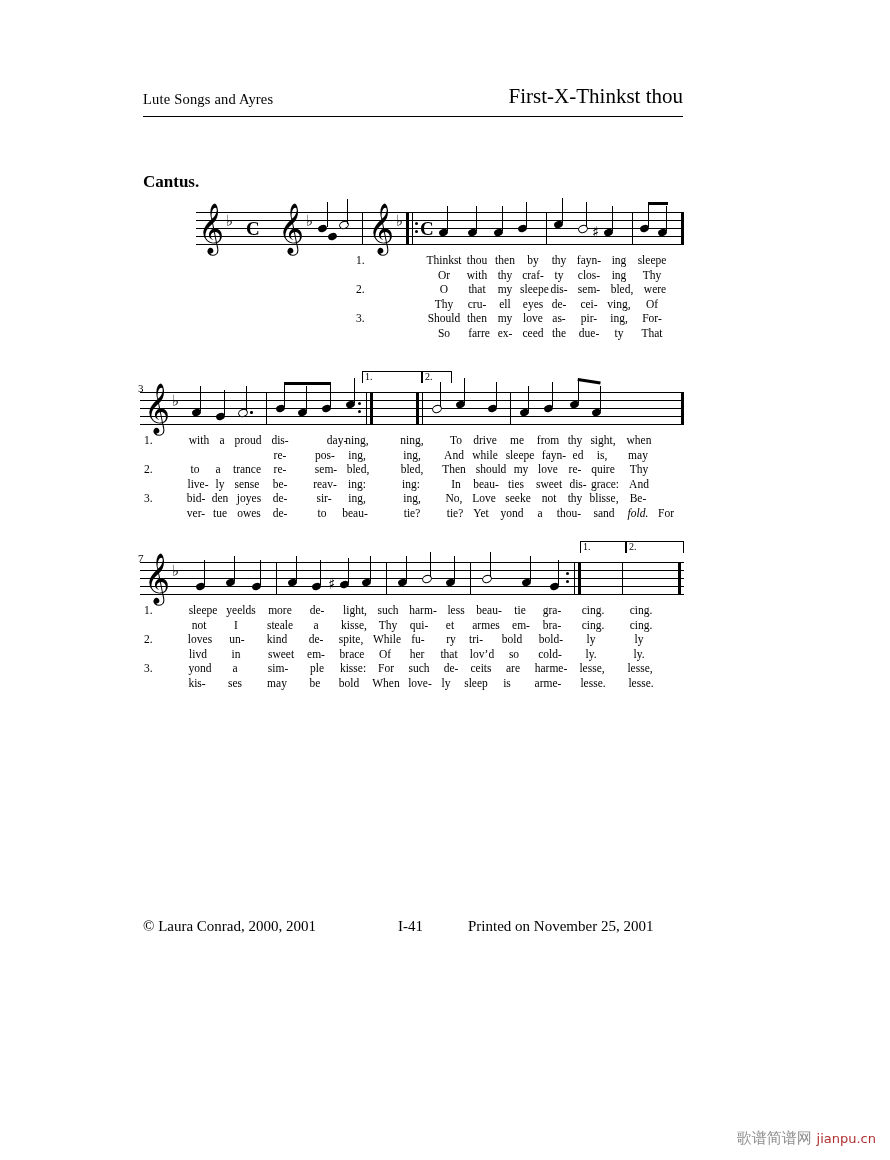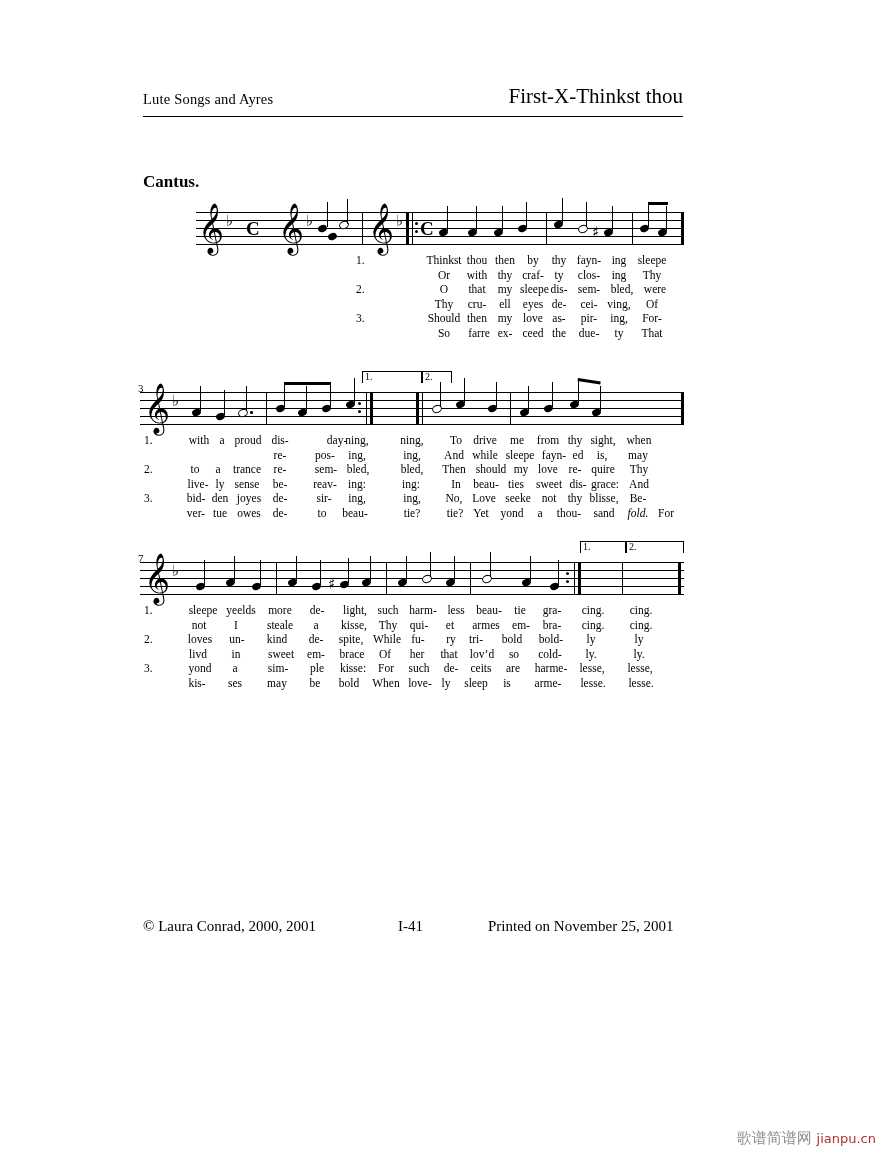--- a/index.html
+++ b/index.html
@@ -193,21 +193,21 @@
   
   .footer {
     position: absolute;
     left: 143px;
     top: 918px;
     width: 540px;
     font-size: 15px;
   }
   .footer .copy { position: absolute; left: 0; top: 0; }
   .footer .pageno { position: absolute; left: 255px; top: 0; }
-  .footer .printed { position: absolute; left: 325px; top: 0; margin-left: 20px; }
+  .footer .printed { position: absolute; left: 325px; top: 0; }
 
   .watermark {
     position: absolute;
     right: 14px;
     bottom: 12px;
     font-size: 15px;
     color: #9a9a9a;
     font-family: "DejaVu Sans", sans-serif;
   }
   .watermark .cn { color: #8e8e8e; }

